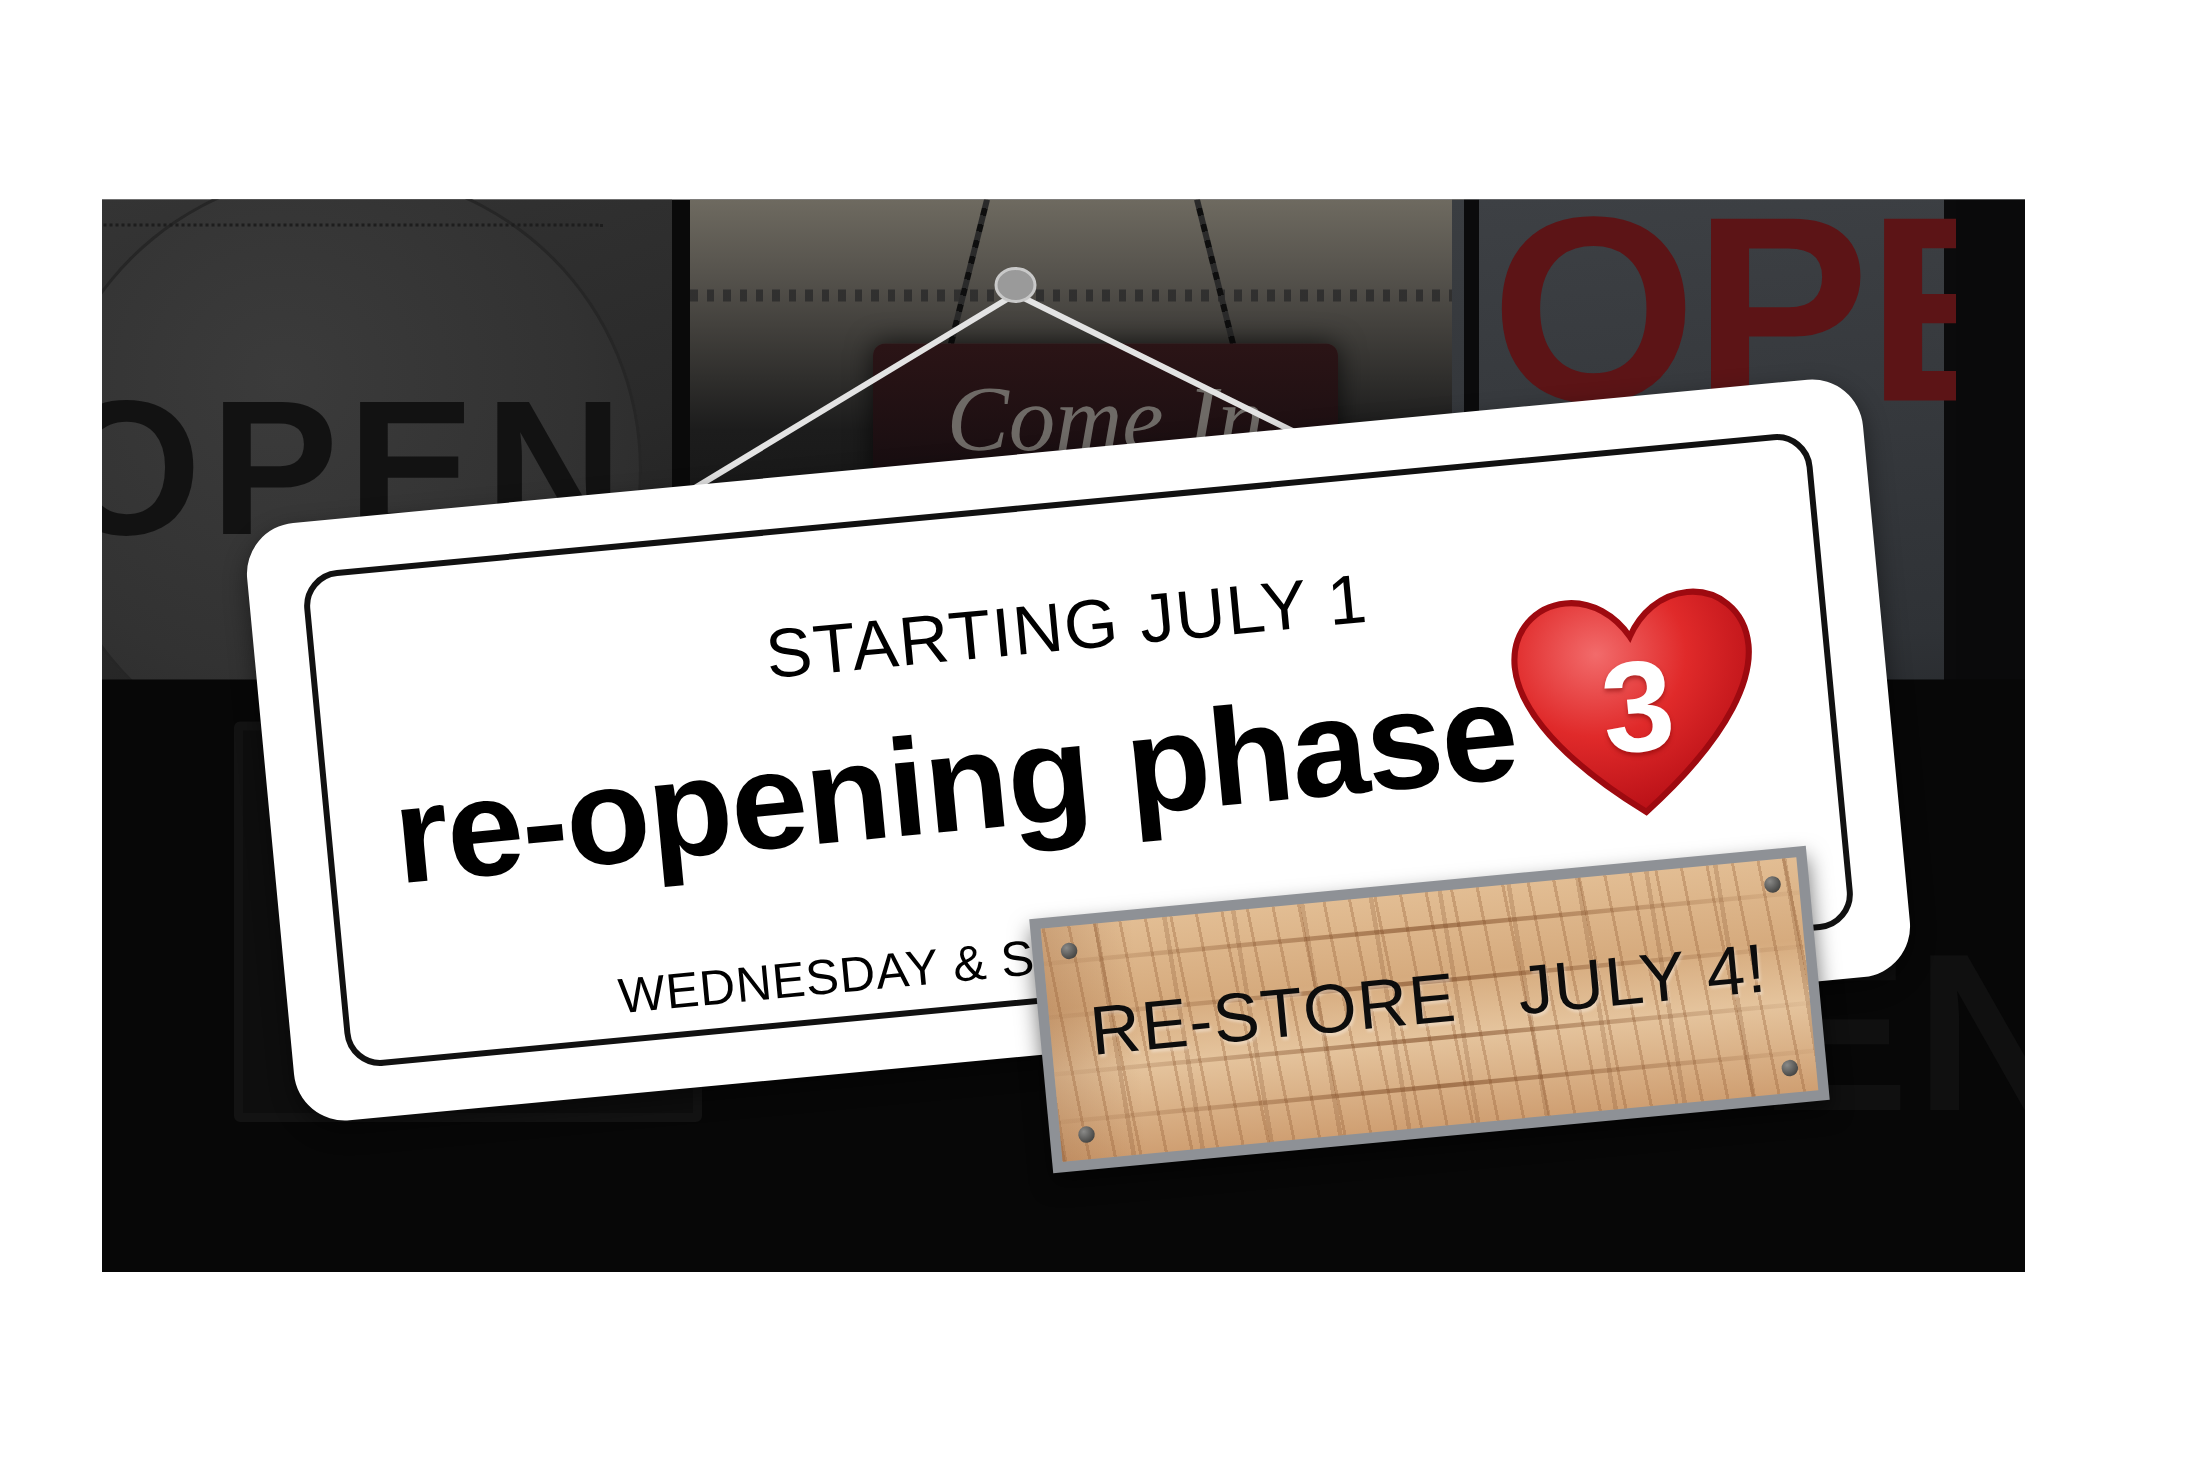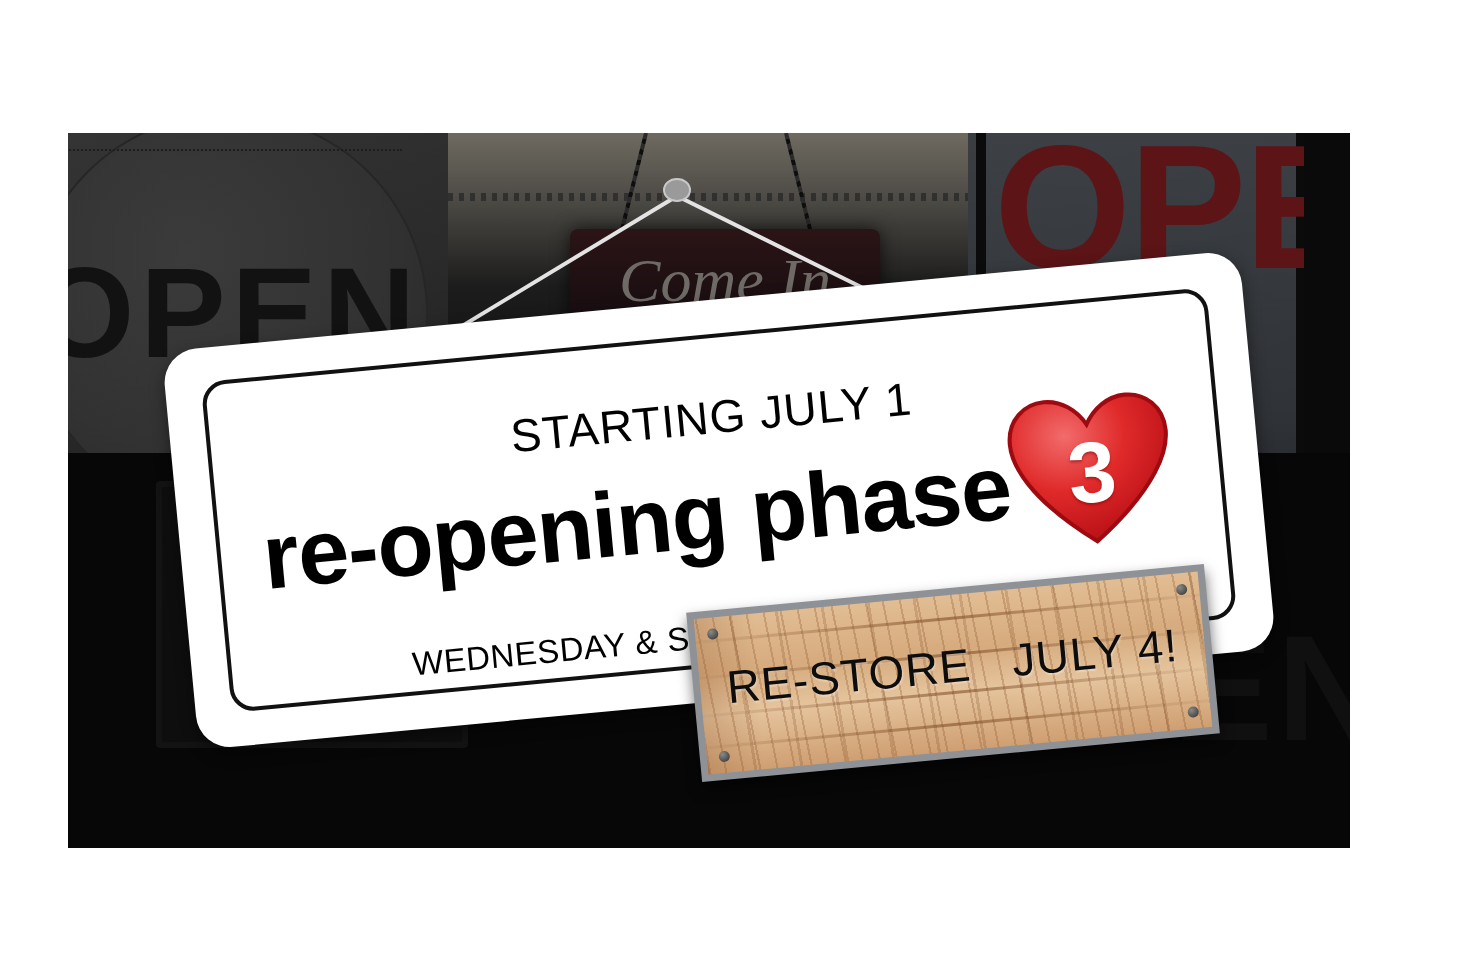--- a/index.html
+++ b/index.html
@@ -18,21 +18,21 @@
         background:radial-gradient(circle at 40% 35%,#3b3b3b 0%,#323232 55%,#262626 100%);
         box-shadow:0 0 0 2px #262626 inset;}
   .oval .dashes{position:absolute;left:26px;right:26px;height:0;
         border-top:2px dotted #1d1d1d;}
   .oval .dashes.t{top:36px;} .oval .dashes.b{bottom:44px;}
   .oval .txt{position:absolute;left:0;right:0;top:50%;transform:translateY(-50%);
         text-align:center;font-weight:700;font-size:128px;letter-spacing:6px;
         color:#121212;line-height:1;}
 
   
-  .bg-center{position:absolute;left:380px;top:0;width:520px;height:320px;
+  .bg-center{position:absolute;left:392px;top:0;width:520px;height:320px;
              background:linear-gradient(180deg,#6e6a60 0%,#55524c 16%,#1c1c1c 48%,#0d0d0d 100%);}
   .bg-center .lace{position:absolute;left:0;right:0;top:60px;height:8px;
         background:repeating-linear-gradient(90deg,#2b2b2b 0 5px,transparent 5px 11px);opacity:.85;}
   .chain{position:absolute;top:0;width:4px;height:110px;
         background:repeating-linear-gradient(180deg,#2a2a2a 0 6px,#0e0e0e 6px 11px);
         transform-origin:top center;}
   .chain.l{left:196px;transform:rotate(14deg);}
   .chain.r{left:336px;transform:rotate(-14deg);}
   .plaque{position:absolute;left:122px;top:96px;width:310px;height:230px;
         border-radius:8px;

